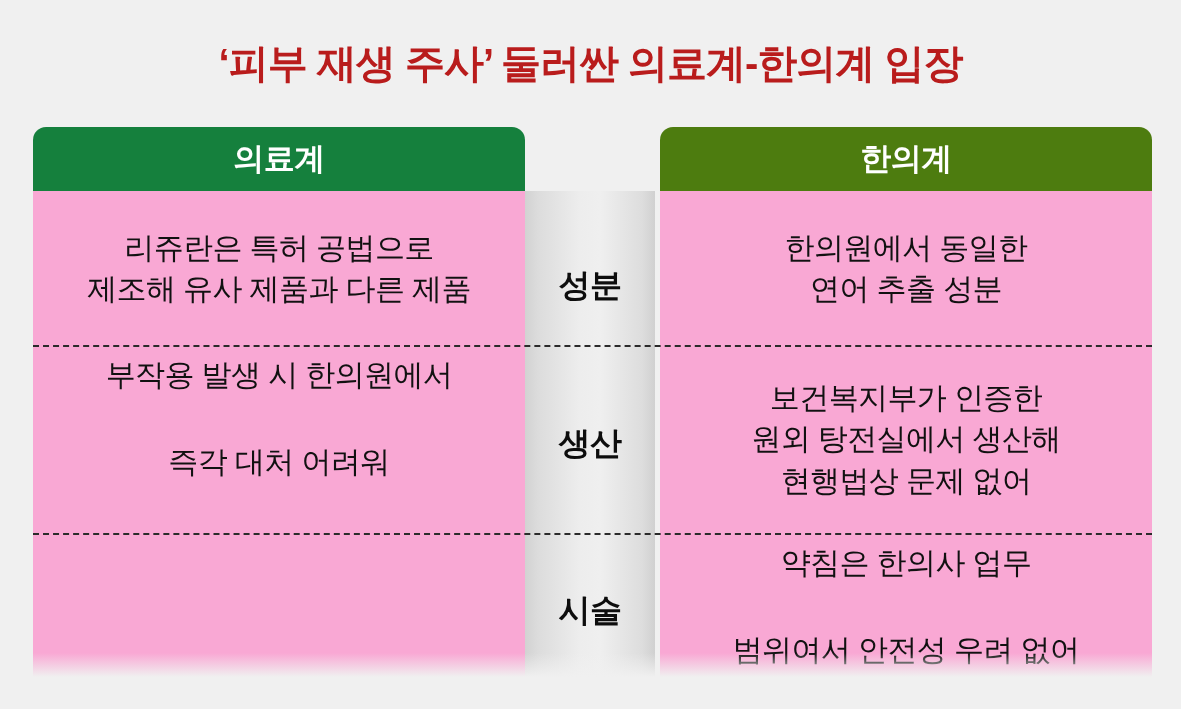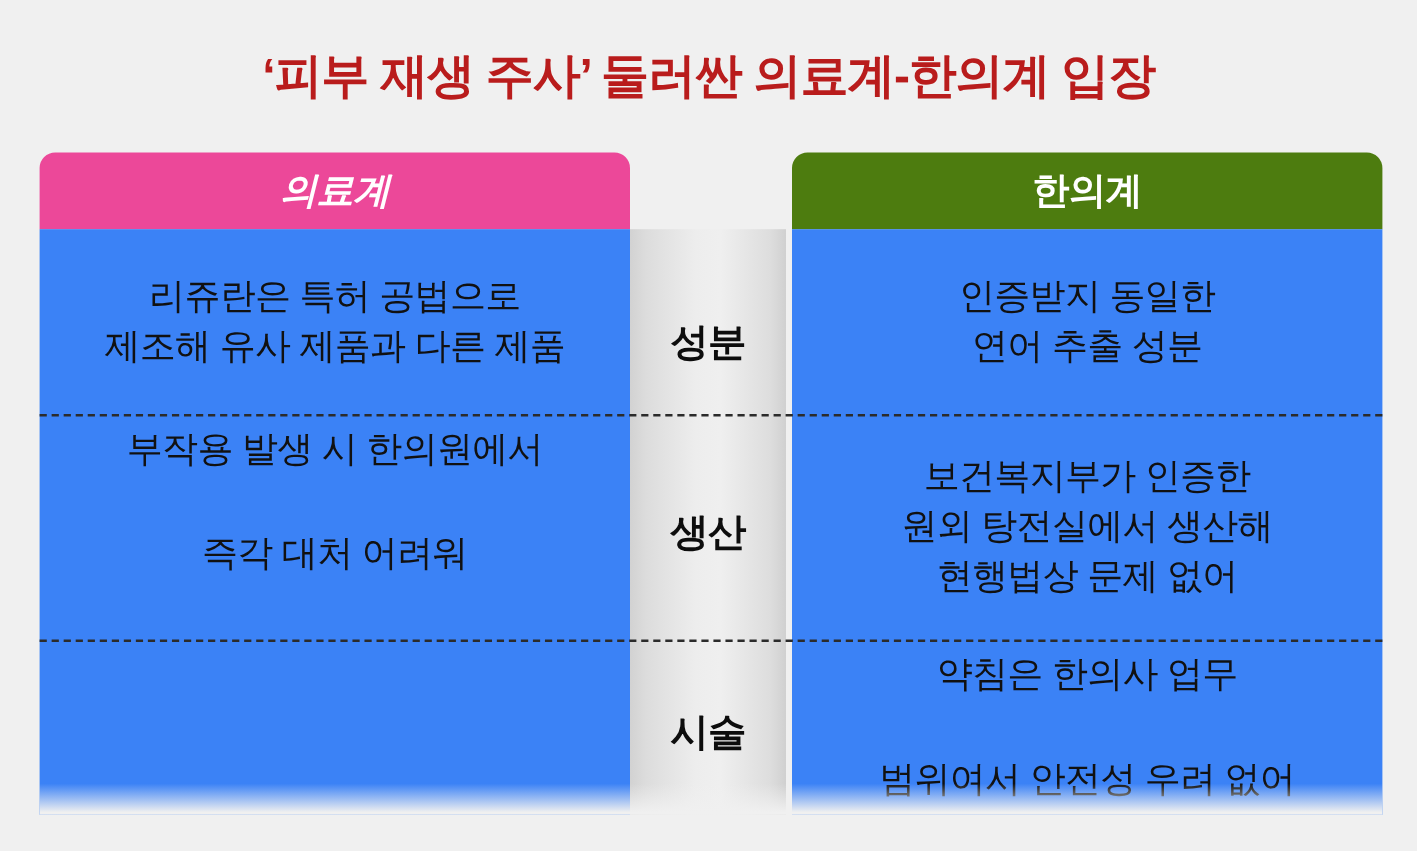--- a/index.html
+++ b/index.html
@@ -80,27 +80,27 @@
   .col-head {
     height: 64px;
     line-height: 64px;
     text-align: center;
     color: #ffffff;
     font-size: 31px;
     font-weight: bold;
     letter-spacing: -0.5px;
     border-radius: 13px 13px 0 0;
   }
-  .head-blue { background: #ec4899; font-style: italic; }
+  .head-blue { background: #15803d; }
   .head-gold { background: #4d7c0f; }
 
   .col-body {
     position: relative;
     height: 488px;
-    background: #3b82f6;
+    background: #f9a8d4;
   }
   .col-body::after {
     content: "";
     position: absolute;
     left: 0;
     bottom: 0;
     width: 100%;
     height: 26px;
     background: linear-gradient(to bottom, rgba(255,255,255,0), #f0f0f0 92%);
     pointer-events: none;
@@ -174,21 +174,21 @@
         <span class="ln">부작용 발생 시 한의원에서</span>
         <span class="ln">즉각 대처 어려워</span>
       </div>
     </div>
   </div>
 
   <div class="col col-right">
     <div class="col-head head-gold">한의계</div>
     <div class="col-body">
       <div class="cell cell-r1">
-        <span class="ln">인증받지 동일한</span>
+        <span class="ln">한의원에서 동일한</span>
         <span class="ln">연어 추출 성분</span>
       </div>
       <div class="cell cell-r2">
         <span class="ln">보건복지부가 인증한</span>
         <span class="ln">원외 탕전실에서 생산해</span>
         <span class="ln">현행법상 문제 없어</span>
       </div>
       <div class="cell cell-r3">
         <span class="ln">약침은 한의사 업무</span>
         <span class="ln">범위여서 안전성 우려 없어</span>

